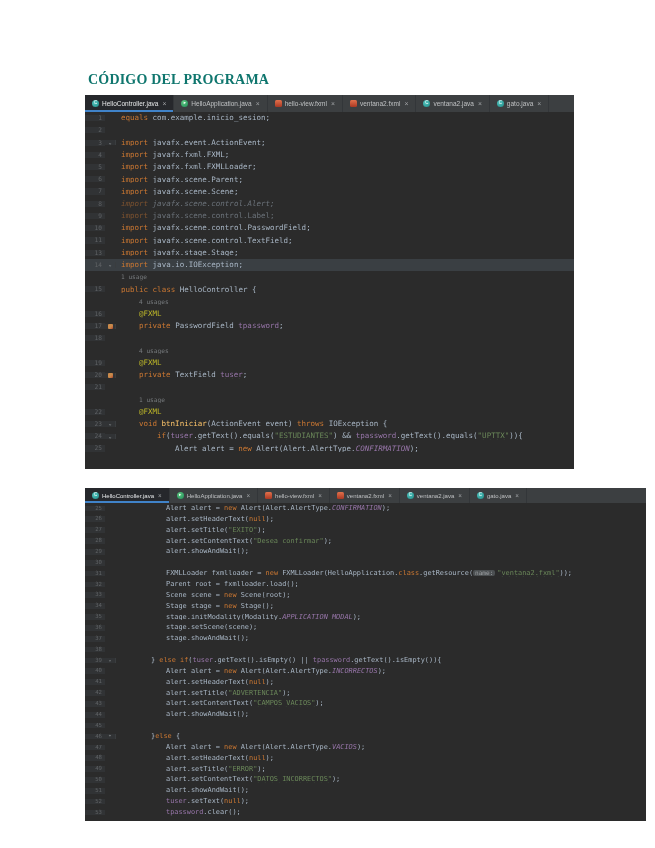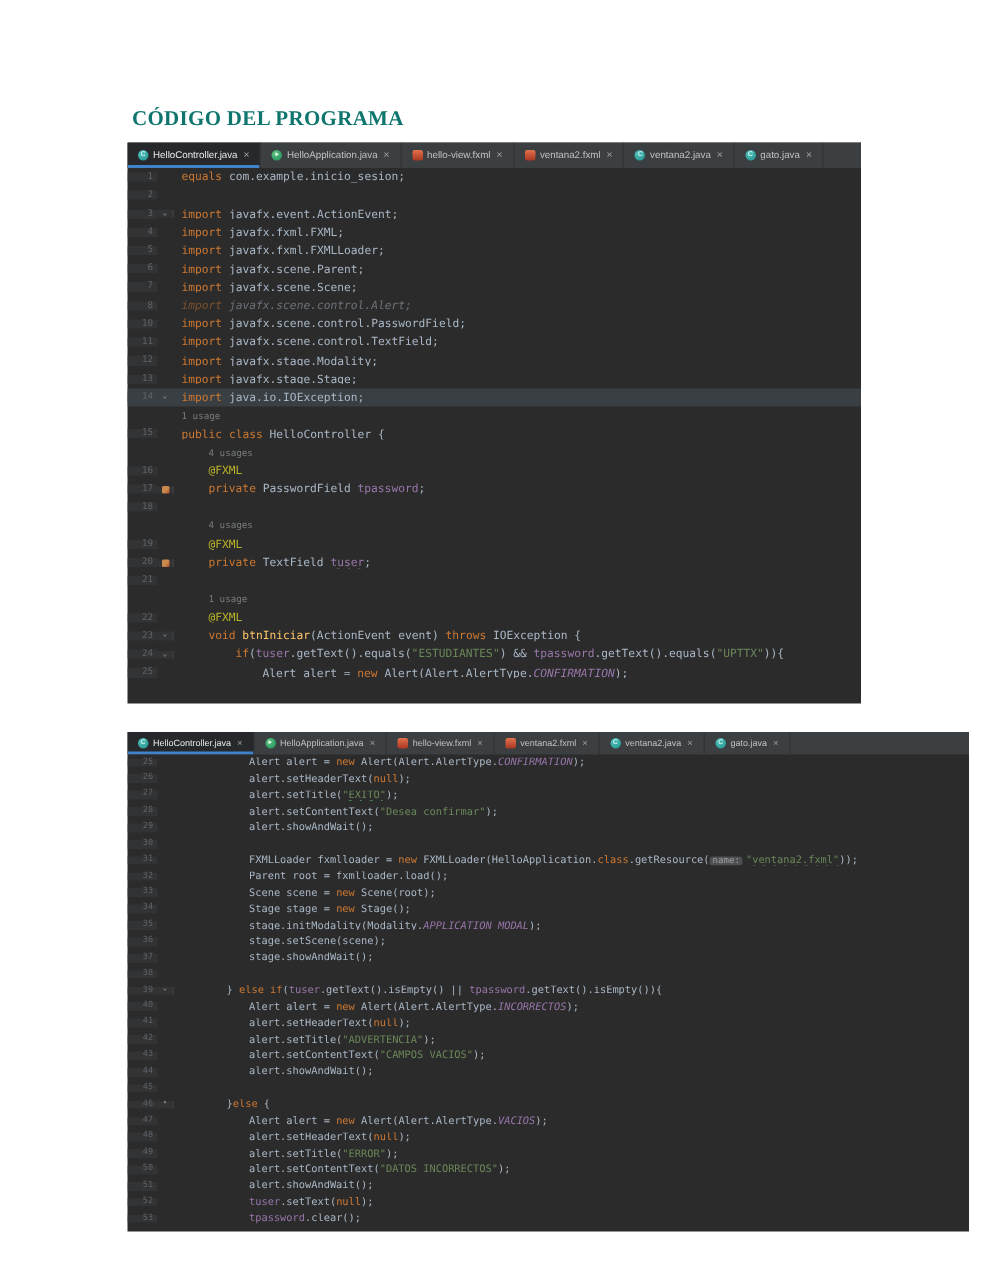--- a/index.html
+++ b/index.html
@@ -133,34 +133,34 @@
       <div class="row">
         <span class="gut">7</span>
         <span class="fold"></span>
         <div class="code" style="padding-left: 5px;"><span class="kw">import </span><span class="pl">javafx.scene.Scene;</span></div>
       </div>
       <div class="row dim">
         <span class="gut">8</span>
         <span class="fold"></span>
         <div class="code" style="padding-left: 5px; font-style: italic;"><span class="kw">import </span><span class="pl">javafx.scene.control.Alert;</span></div>
       </div>
+      <div class="row dim">
+        <span class="gut">9</span>
+        <span class="fold"></span>
+        <div class="code" style="padding-left: 5px;"><span class="kw">import </span><span class="pl">javafx.scene.control.Label;</span></div>
+      </div>
       <div class="row">
         <span class="gut">10</span>
         <span class="fold"></span>
         <div class="code" style="padding-left: 5px;"><span class="kw">import </span><span class="pl">javafx.scene.control.PasswordField;</span></div>
       </div>
       <div class="row">
         <span class="gut">11</span>
         <span class="fold"></span>
         <div class="code" style="padding-left: 5px;"><span class="kw">import </span><span class="pl">javafx.scene.control.TextField;</span></div>
-      </div>
-      <div class="row">
-        <span class="gut">12</span>
-        <span class="fold"></span>
-        <div class="code" style="padding-left: 5px;"><span class="kw">import </span><span class="pl">javafx.stage.Modality;</span></div>
       </div>
       <div class="row">
         <span class="gut">13</span>
         <span class="fold"></span>
         <div class="code" style="padding-left: 5px;"><span class="kw">import </span><span class="pl">javafx.stage.Stage;</span></div>
       </div>
       <div class="row hl">
         <span class="gut">14</span>
         <span class="fold">⌄</span>
         <div class="code" style="padding-left: 5px;"><span class="kw">import </span><span class="pl">java.io.IOException;</span></div>

